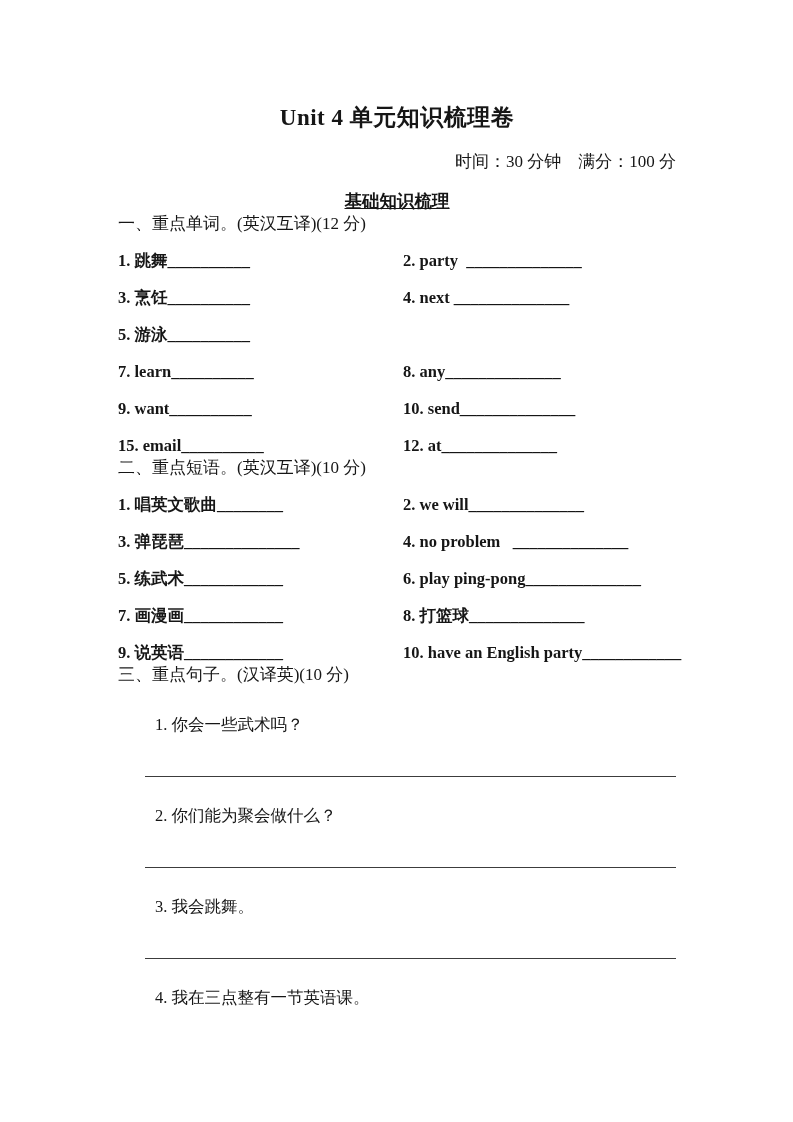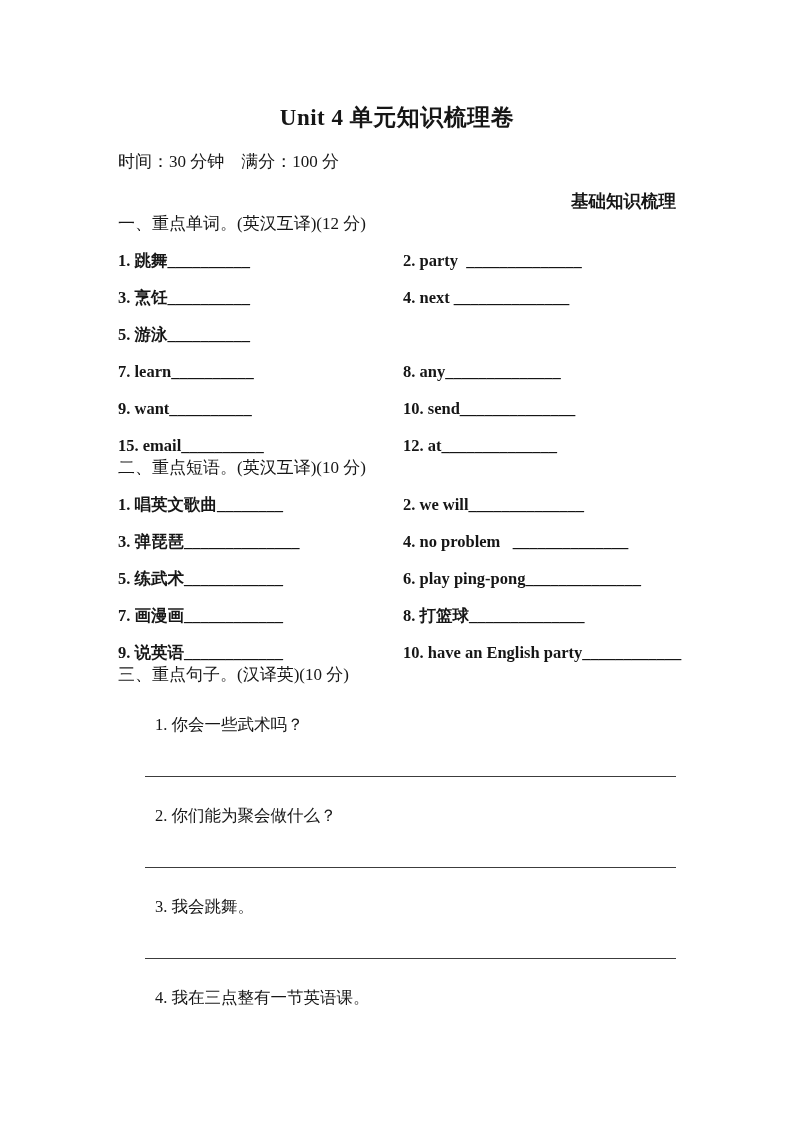--- a/index.html
+++ b/index.html
@@ -25,28 +25,29 @@
     font-size: 23px;
     line-height: 27px;
     font-weight: bold;
     text-align: center;
     letter-spacing: 0.5px;
   }
   .meta {
     margin-top: 20px;
     font-size: 17px;
     line-height: 22px;
-    text-align: left;
+    text-align: right;
   }
   .banner {
     margin-top: 17px;
     font-size: 17.5px;
     line-height: 23px;
     font-weight: bold;
-    text-align: right;
+    text-align: center;
+    text-decoration: underline;
   }
   .sec-heading {
     font-size: 17px;
     line-height: 22px;
   }
   .pair-row {
     display: flex;
     margin-top: 15px;
     font-size: 16.5px;
     line-height: 22px;

